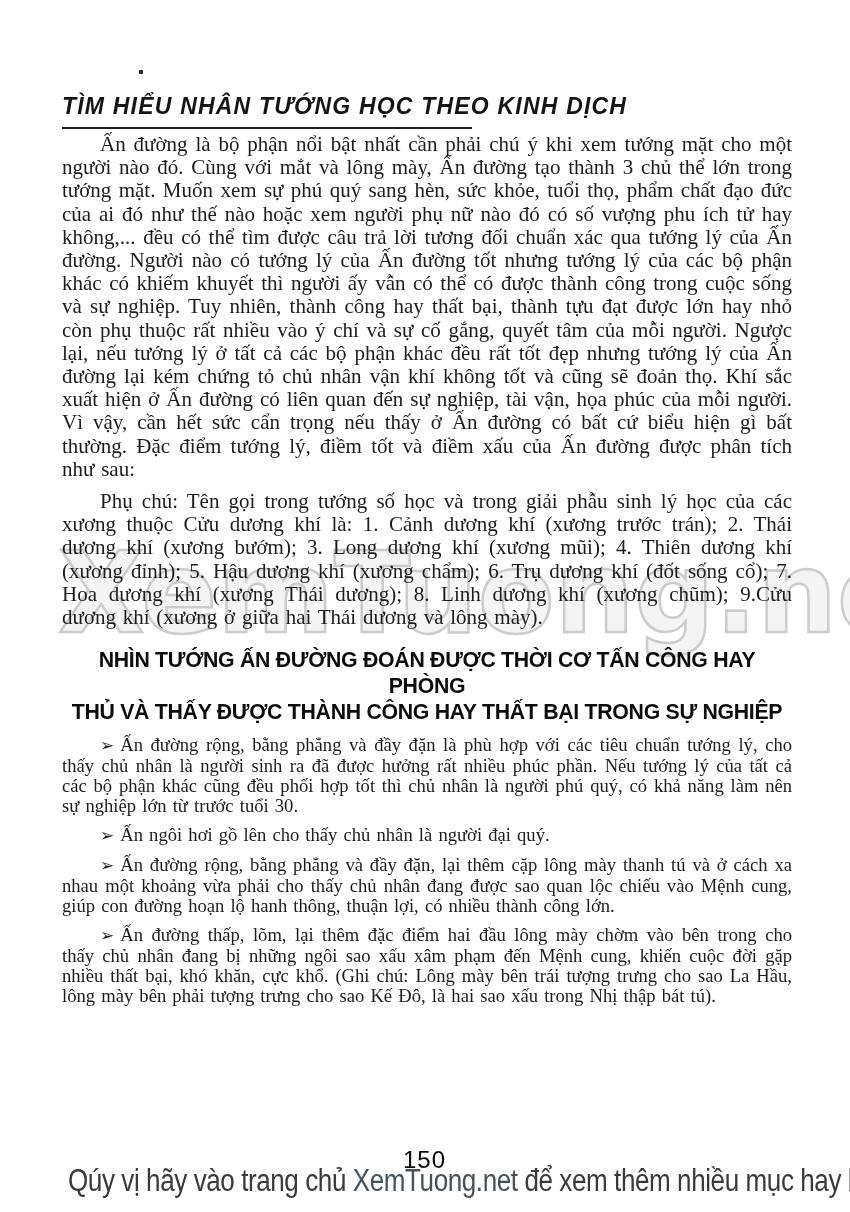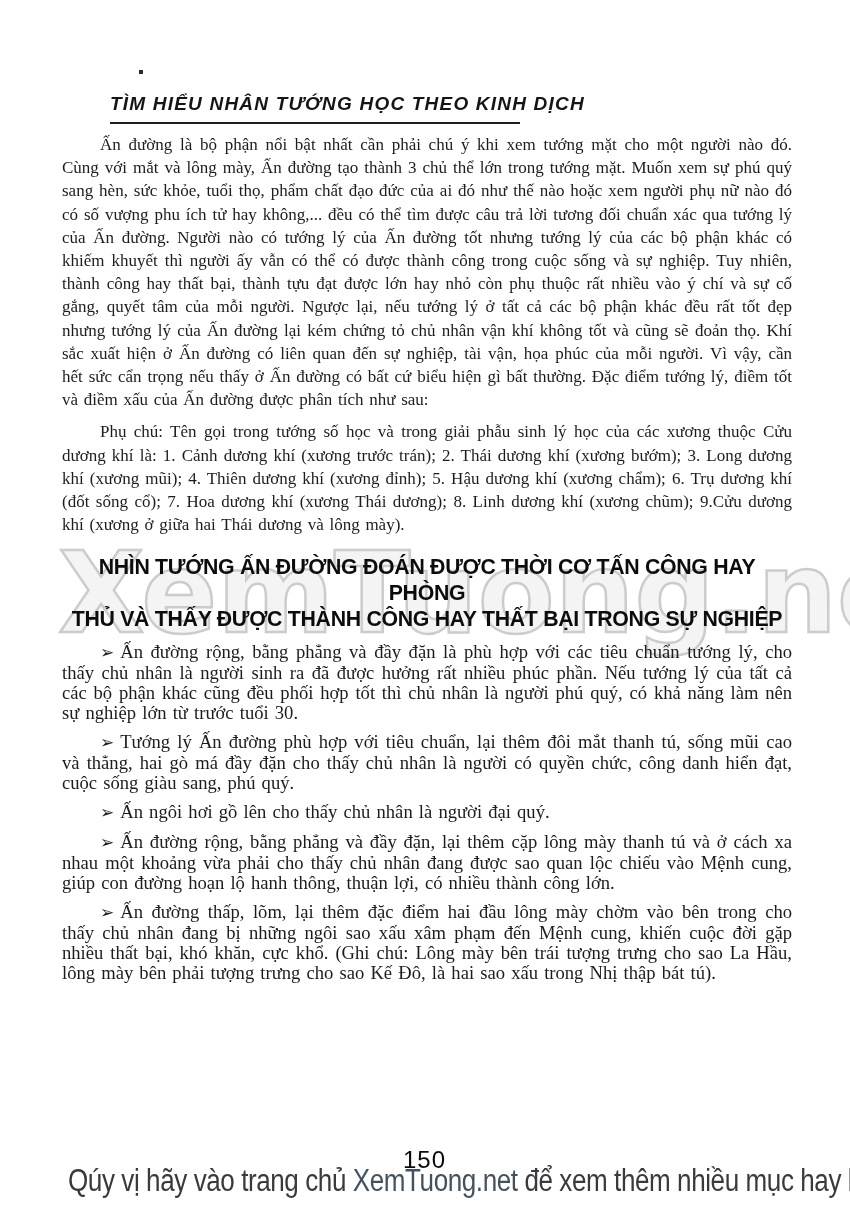--- a/index.html
+++ b/index.html
@@ -9,40 +9,39 @@
     background:#ffffff;
     overflow:hidden;
     font-family:"Liberation Serif","DejaVu Serif",serif;
     color:#1c1c1c;
   }
   .speck{position:absolute;left:139px;top:70px;width:4px;height:4px;background:#2a2a2a;}
   .running-head{
     position:absolute;left:62px;top:93px;width:410px;
     font-family:"Liberation Sans","DejaVu Sans",sans-serif;
     font-weight:bold;font-style:italic;
-    font-size:19px;letter-spacing:1.2px;color:#151515;
+    font-size:23px;letter-spacing:1.2px;color:#151515;
     padding-bottom:7px;
     border-bottom:2.5px solid #1d1d1d;
     white-space:nowrap;
-    margin-left:48px;
   }
   .watermark{
     position:absolute;left:58px;top:526px;z-index:0;
     font-family:"DejaVu Sans",sans-serif;font-weight:bold;
     font-size:112px;line-height:1.2;white-space:nowrap;
     color:#f4f4f4;
     -webkit-text-stroke:2.5px #cccccc;
     letter-spacing:0px;
   }
   .content{
     position:absolute;left:62px;top:133px;width:730px;z-index:1;
   }
   p.body{
     margin:0 0 9px 0;
-    font-size:17px;line-height:23.2px;
+    font-size:21px;line-height:23.2px;
     text-align:justify;
     text-indent:38px;
     word-spacing:1.5px;
   }
   .section-heading{
     margin:18px 0 10px 0;
     text-align:center;
     font-family:"Liberation Sans","DejaVu Sans",sans-serif;
     font-weight:bold;font-size:21.5px;line-height:26px;
     color:#0c0c0c;letter-spacing:-0.3px;
@@ -92,21 +91,20 @@
 
     <p class="body">Phụ chú: Tên gọi trong tướng số học và trong giải phẫu sinh lý học của các xương thuộc Cửu dương khí là: 1. Cảnh dương khí (xương trước trán); 2. Thái dương khí (xương bướm); 3. Long dương khí (xương mũi); 4. Thiên dương khí (xương đỉnh); 5. Hậu dương khí (xương chẩm); 6. Trụ dương khí (đốt sống cổ); 7. Hoa dương khí (xương Thái dương); 8. Linh dương khí (xương chũm); 9.Cửu dương khí (xương ở giữa hai Thái dương và lông mày).</p>
 
     <div class="section-heading">
       <div>NHÌN TƯỚNG ẤN ĐƯỜNG ĐOÁN ĐƯỢC THỜI CƠ TẤN CÔNG HAY PHÒNG</div>
       <div>THỦ VÀ THẤY ĐƯỢC THÀNH CÔNG HAY THẤT BẠI TRONG SỰ NGHIỆP</div>
     </div>
 
     <p class="bullet"><span class="bullet-marker">➢</span><span>Ấn đường rộng, bằng phẳng và đầy đặn là phù hợp với các tiêu chuẩn tướng lý, cho thấy chủ nhân là người sinh ra đã được hưởng rất nhiều phúc phần. Nếu tướng lý của tất cả các bộ phận khác cũng đều phối hợp tốt thì chủ nhân là người phú quý, có khả năng làm nên sự nghiệp lớn từ trước tuổi 30.</span></p>
 
-    <p class="bullet"><span class="bullet-marker">➢</span><span>Tướng lý Ấn đường phù hợp với tiêu chuẩn, lại thêm đôi mắt thanh tú, sống mũi cao và thẳng, hai gò má đầy đặn cho thấy chủ nhân là người có quyền chức, công danh hiển đạt, cuộc sống giàu sang, phú quý.</span></p>
 
     <p class="bullet"><span class="bullet-marker">➢</span><span>Ấn ngôi hơi gồ lên cho thấy chủ nhân là người đại quý.</span></p>
 
     <p class="bullet"><span class="bullet-marker">➢</span><span>Ấn đường rộng, bằng phẳng và đầy đặn, lại thêm cặp lông mày thanh tú và ở cách xa nhau một khoảng vừa phải cho thấy chủ nhân đang được sao quan lộc chiếu vào Mệnh cung, giúp con đường hoạn lộ hanh thông, thuận lợi, có nhiều thành công lớn.</span></p>
 
     <p class="bullet"><span class="bullet-marker">➢</span><span>Ấn đường thấp, lõm, lại thêm đặc điểm hai đầu lông mày chờm vào bên trong cho thấy chủ nhân đang bị những ngôi sao xấu xâm phạm đến Mệnh cung, khiến cuộc đời gặp nhiều thất bại, khó khăn, cực khổ. (Ghi chú: Lông mày bên trái tượng trưng cho sao La Hầu, lông mày bên phải tượng trưng cho sao Kế Đô, là hai sao xấu trong Nhị thập bát tú).</span></p>
 
   </div>
 
   <div class="footer">

